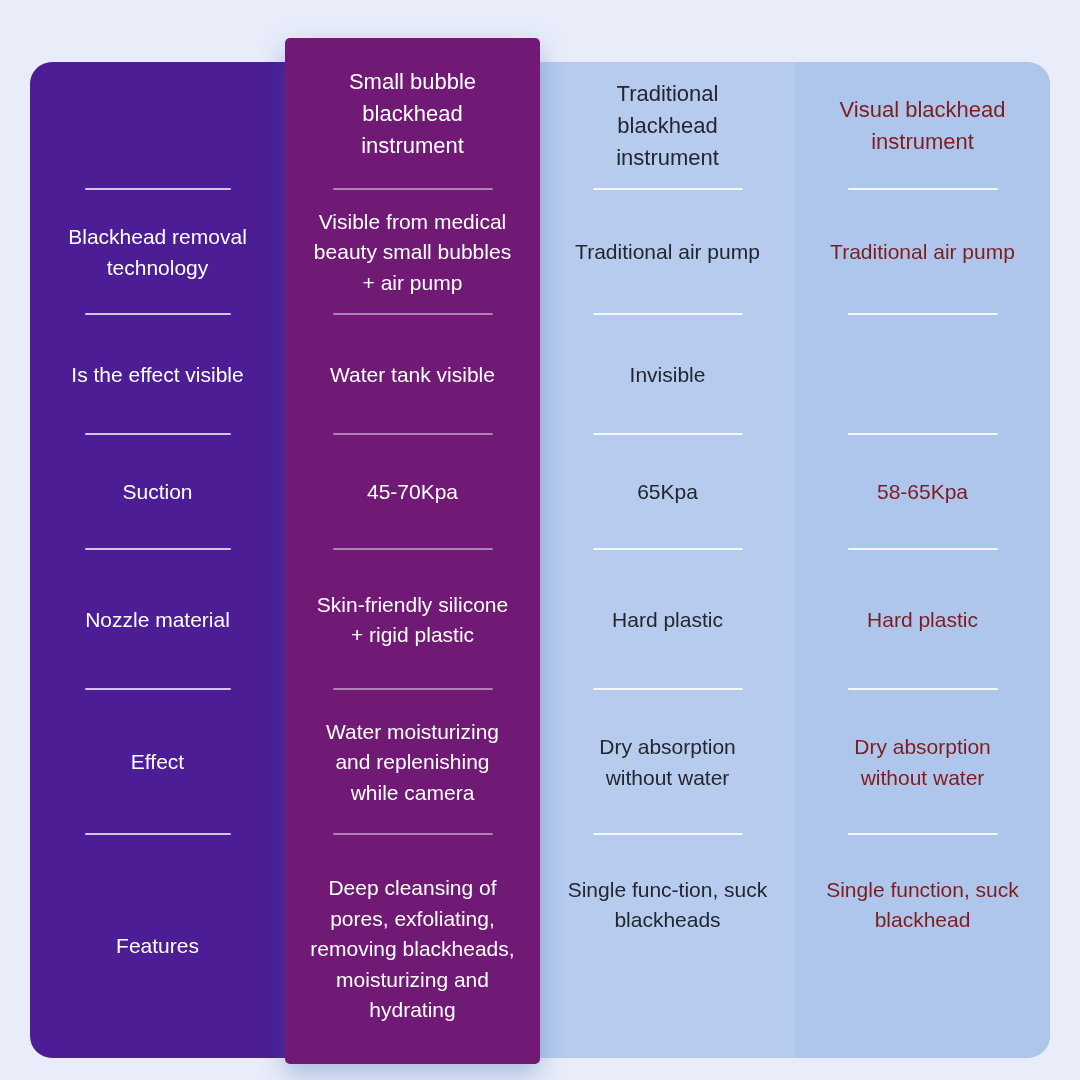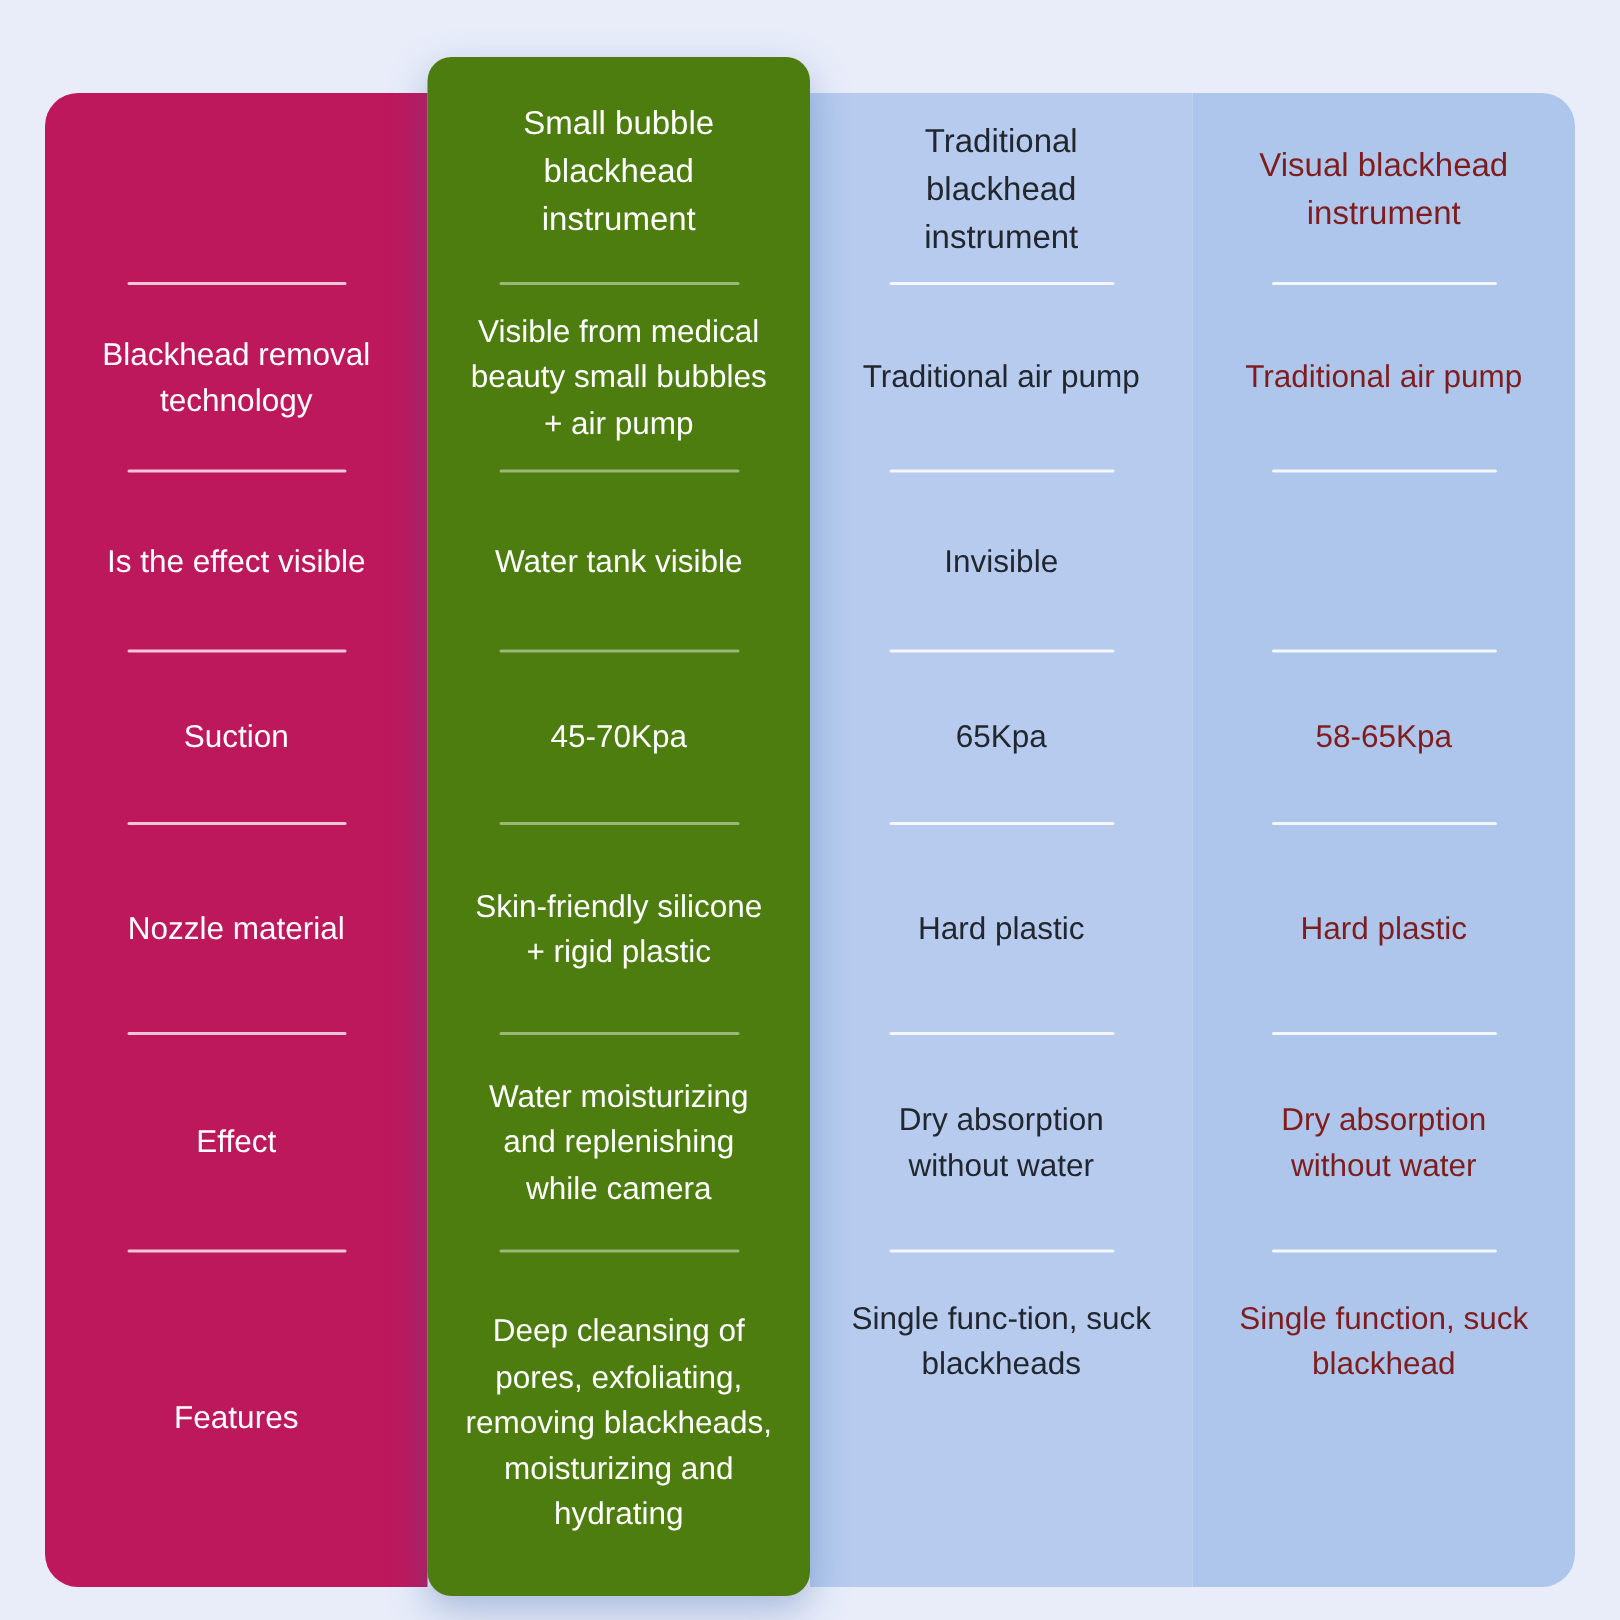--- a/index.html
+++ b/index.html
@@ -23,27 +23,27 @@
     height: 996px;
     display: flex;
   }
   .col {
     width: 255px;
     display: flex;
     flex-direction: column;
     box-sizing: border-box;
   }
   .col-labels {
-    background: #be185d;
+    background: #4c1d95;
     border-radius: 22px 0 0 22px;
     color: #ffffff;
   }
   .col-hero {
-    background: #4d7c0f;
-    border-radius: 16px;
+    background: #701a75;
+    border-radius: 5px;
     margin-top: -24px;
     margin-bottom: -6px;
     color: #ffffff;
     z-index: 2;
     box-shadow: 0 10px 26px rgba(47, 92, 163, 0.35);
   }
   .col-traditional {
     background: #b6cbee;
     color: #22272f;
   }
@@ -67,21 +67,21 @@
   .h-head { height: 128px; }
   .col-hero .h-head { height: 152px; }
   .r1 { height: 125px; }
   .r2 { height: 120px; }
   .r3 { height: 115px; }
   .r4 { height: 140px; }
   .r5 { height: 145px; }
   .r6 { flex: 1; }
   .cell.top {
     align-items: flex-start;
-    padding-top: 30px;
+    padding-top: 40px;
   }
   .divider {
     position: absolute;
     bottom: 0;
     left: 50%;
     transform: translateX(-50%);
     height: 2px;
     width: 150px;
     border-radius: 1px;
   }

